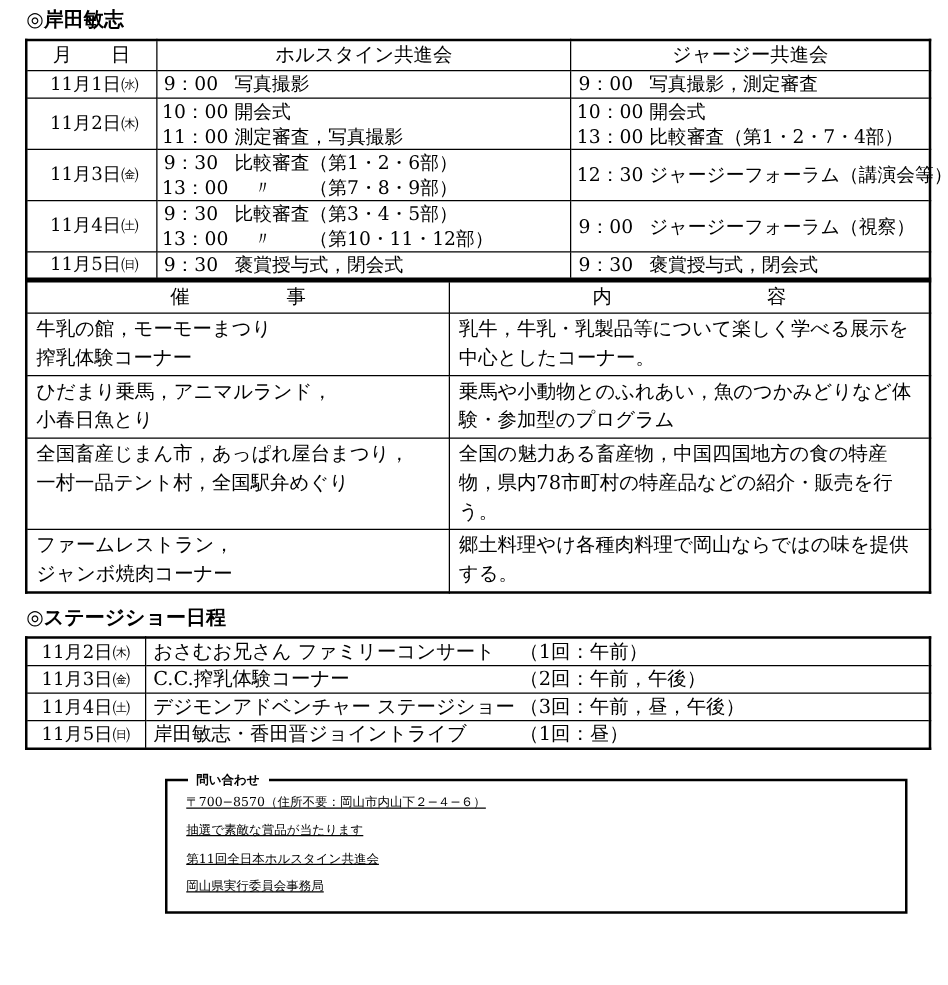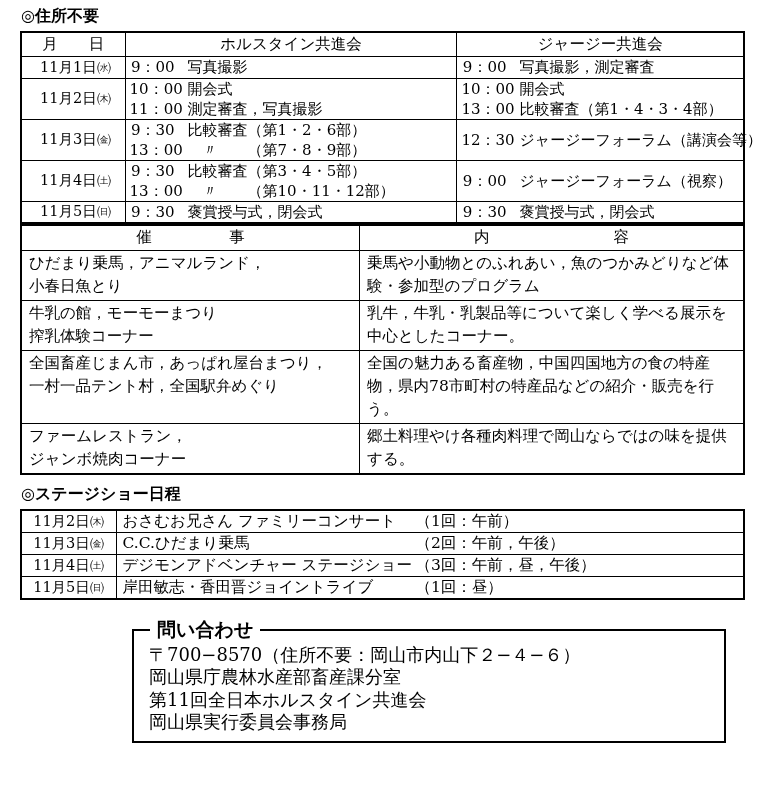--- a/index.html
+++ b/index.html
@@ -82,37 +82,38 @@
   
   fieldset.inquiry {
     border: 2px solid #000;
     width: 594px;
     margin: 17px 0 0 112px;
     padding: 1px 10px 7px 15px;
   }
   fieldset.inquiry legend {
     font-family: Liberation Sans, sans-serif;
     font-weight: bold;
-    font-size: 19px;
+    font-size: 10px;
     padding: 0 7px;
     margin-left: 1px;
   }
   .inq-line {
-    font-size: 18px;
+    font-size: 10px;
     line-height: 22.5px;
     white-space: nowrap;
+    text-decoration: underline;
   }
 </style>
 </head>
 <body>
 
 <div class="page">
 
   <div class="sec1">
-    <h2 class="heading">◎住所不要</h2>
+    <h2 class="heading">◎岸田敏志</h2>
     <table class="t1">
       <tbody>
           <tr>
         <th class="col-date">月　　日</th>
         <th class="col-holstein">ホルスタイン共進会</th>
         <th class="col-jersey">ジャージー共進会</th>
       </tr>
 
       <tr class="r1">
         <td class="date-cell">11月1日㈬</td>
@@ -125,21 +126,21 @@
       </tr>
 
       <tr class="r2">
         <td class="date-cell">11月2日㈭</td>
         <td class="act-cell">
           <div class="line"><span class="time">10：00</span><span class="act">開会式</span></div>
           <div class="line"><span class="time">11：00</span><span class="act">測定審査，写真撮影</span></div>
         </td>
         <td class="act-cell">
           <div class="line"><span class="time">10：00</span><span class="act">開会式</span></div>
-          <div class="line"><span class="time">13：00</span><span class="act">比較審査（第1・4・3・4部）</span></div>
+          <div class="line"><span class="time">13：00</span><span class="act">比較審査（第1・2・7・4部）</span></div>
         </td>
       </tr>
 
       <tr class="r2">
         <td class="date-cell">11月3日㈮</td>
         <td class="act-cell">
           <div class="line"><span class="time">9：30</span><span class="act">比較審査（第1・2・6部）</span></div>
           <div class="line"><span class="time">13：00</span><span class="act">　〃　　（第7・8・9部）</span></div>
         </td>
         <td class="act-cell">
@@ -173,31 +174,31 @@
 
   <div class="sec2">
     <table class="t2">
       <tbody>
           <tr>
         <th class="col-event">催　　　　　事</th>
         <th class="col-desc">内　　　　　　　　容</th>
       </tr>
       <tr>
         <td>
+          <div class="ev-line">牛乳の館，モーモーまつり</div>
+          <div class="ev-line">搾乳体験コーナー</div>
+        </td>
+        <td>乳牛，牛乳・乳製品等について楽しく学べる展示を中心としたコーナー。</td>
+      </tr>
+      <tr>
+        <td>
           <div class="ev-line">ひだまり乗馬，アニマルランド，</div>
           <div class="ev-line">小春日魚とり</div>
         </td>
         <td>乗馬や小動物とのふれあい，魚のつかみどりなど体験・参加型のプログラム</td>
-      </tr>
-      <tr>
-        <td>
-          <div class="ev-line">牛乳の館，モーモーまつり</div>
-          <div class="ev-line">搾乳体験コーナー</div>
-        </td>
-        <td>乳牛，牛乳・乳製品等について楽しく学べる展示を中心としたコーナー。</td>
       </tr>
       <tr>
         <td>
           <div class="ev-line">全国畜産じまん市，あっぱれ屋台まつり，</div>
           <div class="ev-line">一村一品テント村，全国駅弁めぐり</div>
         </td>
         <td>全国の魅力ある畜産物，中国四国地方の食の特産物，県内78市町村の特産品などの紹介・販売を行う。</td>
       </tr>
       <tr>
         <td>
@@ -213,36 +214,36 @@
   <div class="sec3">
     <h2 class="heading">◎ステージショー日程</h2>
     <table class="t3">
       <tbody>
           <tr>
         <td class="date-cell">11月2日㈭</td>
         <td><span class="event">おさむお兄さん ファミリーコンサート</span><span class="detail">（1回：午前）</span></td>
       </tr>
       <tr>
         <td class="date-cell">11月3日㈮</td>
-        <td><span class="event">C.C.ひだまり乗馬</span><span class="detail">（2回：午前，午後）</span></td>
+        <td><span class="event">C.C.搾乳体験コーナー</span><span class="detail">（2回：午前，午後）</span></td>
       </tr>
       <tr>
         <td class="date-cell">11月4日㈯</td>
         <td><span class="event">デジモンアドベンチャー ステージショー</span><span class="detail">（3回：午前，昼，午後）</span></td>
       </tr>
       <tr>
         <td class="date-cell">11月5日㈰</td>
         <td><span class="event">岸田敏志・香田晋ジョイントライブ</span><span class="detail">（1回：昼）</span></td>
       </tr>
     </tbody>
       </table>
   </div>
 
   <fieldset class="inquiry">
     <legend>問い合わせ</legend>
     <div class="inq-line">〒700−8570（住所不要：岡山市内山下２−４−６）</div>
-    <div class="inq-line">岡山県庁農林水産部畜産課分室</div>
+    <div class="inq-line">抽選で素敵な賞品が当たります</div>
     <div class="inq-line">第11回全日本ホルスタイン共進会</div>
     <div class="inq-line">岡山県実行委員会事務局</div>
 
   </fieldset>
 
 </div>
 
 </body></html>

